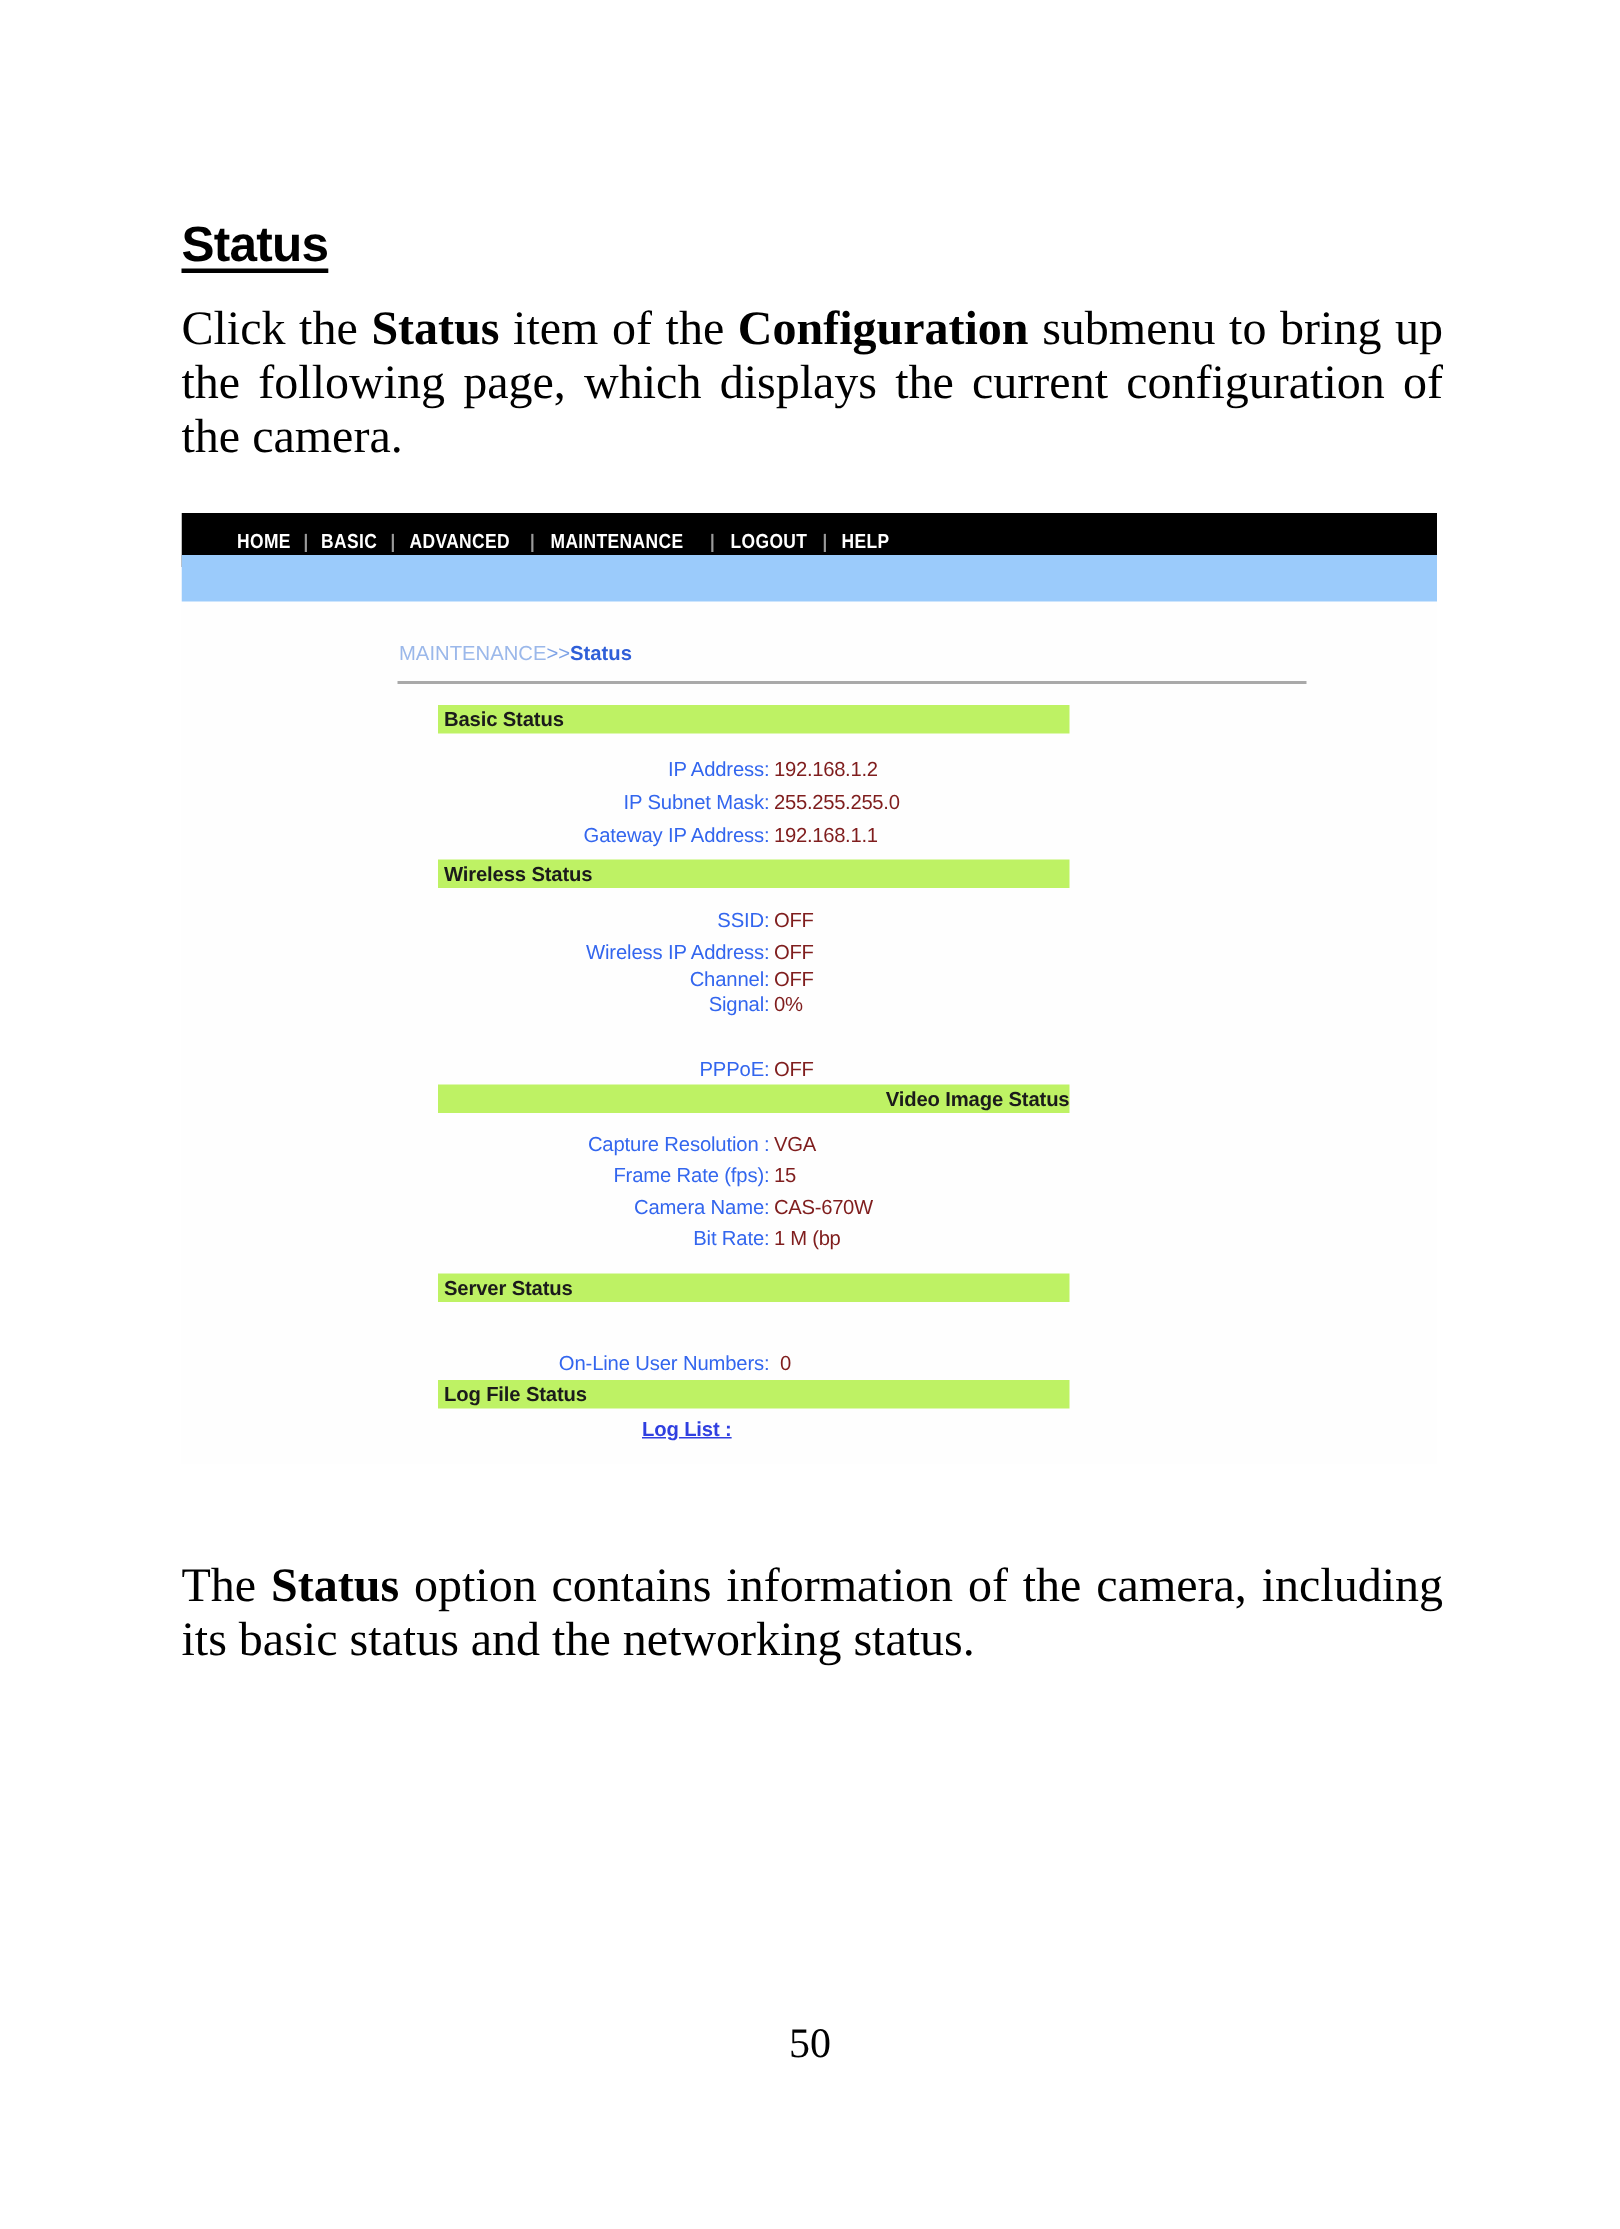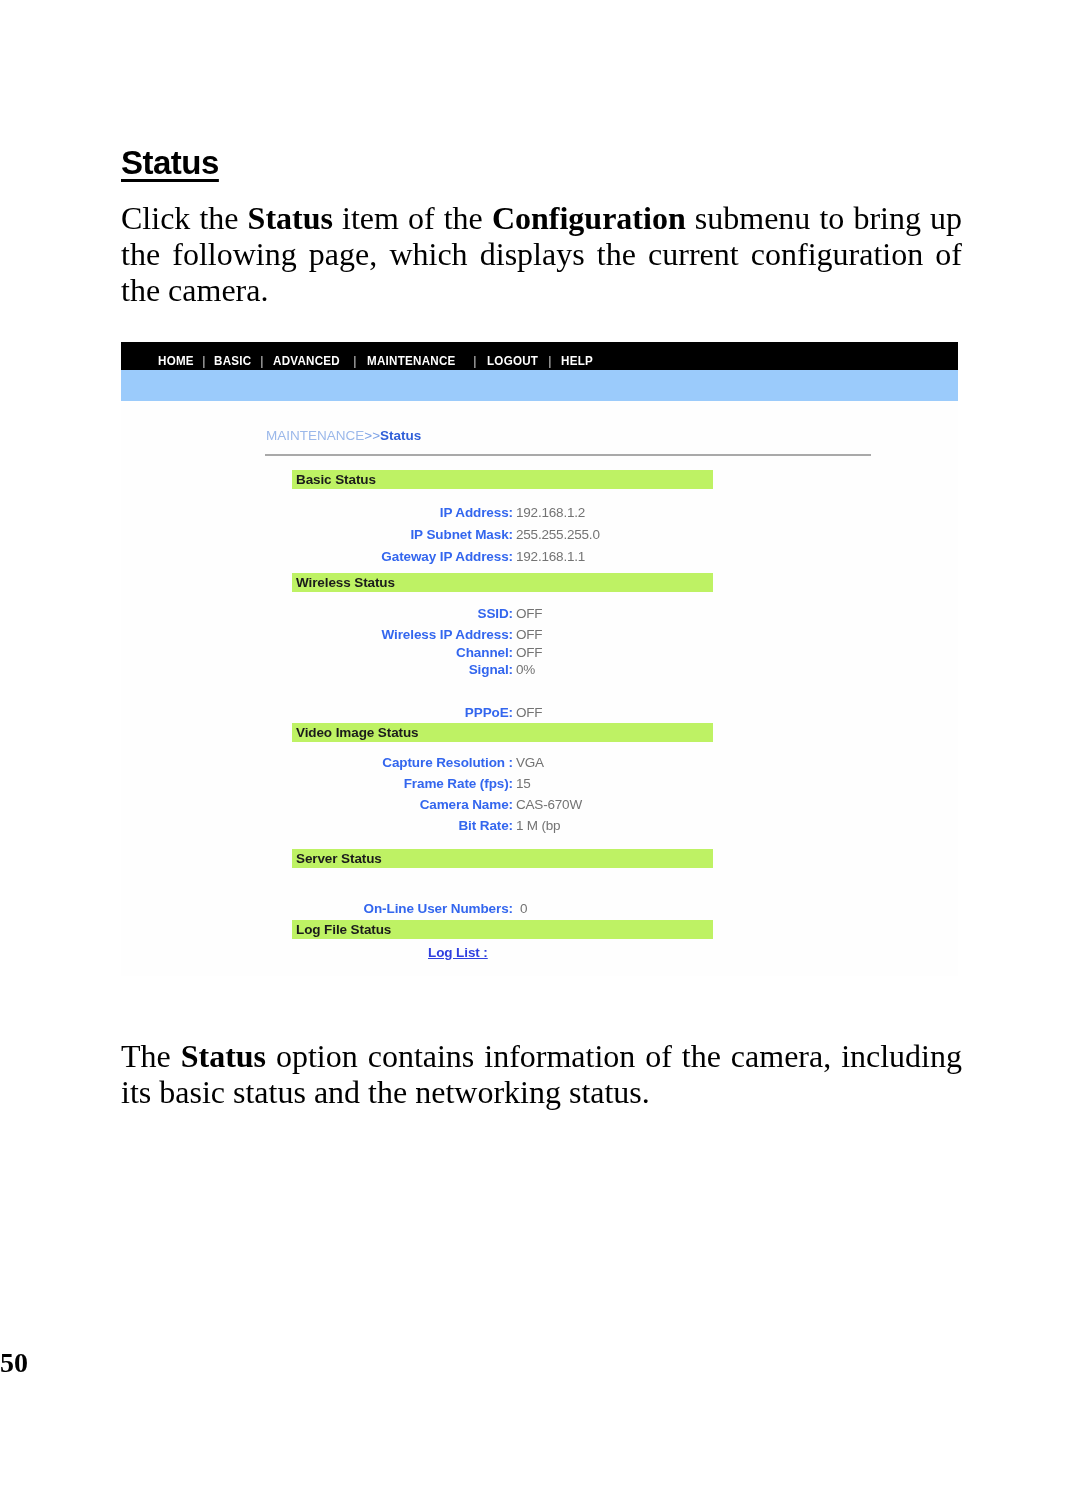--- a/index.html
+++ b/index.html
@@ -52,24 +52,24 @@
     top: 1010px;
     width: 841px;
     margin-top: 28px;
   }
 
   .page-number {
     position: absolute;
     left: 0;
     top: 1347px;
     width: 1080px;
+    text-align: center;
     font-family: "Liberation Serif", serif;
     font-size: 28px;
     color: #000;
-    font-weight: bold;
   }
 
   
   #camera-screenshot {
     position: absolute;
     left: 121px;
     top: 342px;
     width: 837px;
     height: 634px;
     background: #fefefe;
@@ -159,28 +159,28 @@
     height: 21px;
     font-family: "Liberation Sans", sans-serif;
     font-size: 13.5px;
     line-height: 21px;
     white-space: nowrap;
   }
   .status-row .row-label {
     position: absolute;
     right: 200px;
     color: #3366ee;
-    font-weight: bold;
+    font-weight: normal;
     letter-spacing: -0.1px;
     margin-left: 31px;
   }
   .status-row .row-value {
     position: absolute;
     left: 224px;
-    color: #737373;
+    color: #7f1d1d;
     letter-spacing: -0.2px;
   }
   .status-row .row-link {
     position: absolute;
     left: 136px;
     color: #2f3fe0;
     font-weight: bold;
     text-decoration: underline;
     letter-spacing: -0.1px;
   }
@@ -244,21 +244,21 @@
   <div class="status-row" style="top:317px;">
     <span class="row-label">Signal:</span>
     <span class="row-value">0%</span>
   </div>
 
   <div class="status-row" style="top:360px;">
     <span class="row-label">PPPoE:</span>
     <span class="row-value">OFF</span>
   </div>
 
-  <div class="section-header" style="top:381px;">Video Image Status</div>
+  <div class="section-header" style="top:381px;text-align:right;">Video Image Status</div>
   <div class="status-row" style="top:410px;">
     <span class="row-label">Capture Resolution :</span>
     <span class="row-value">VGA</span>
   </div>
   <div class="status-row" style="top:431px;">
     <span class="row-label">Frame Rate (fps):</span>
     <span class="row-value">15</span>
   </div>
   <div class="status-row" style="top:452px;">
     <span class="row-label">Camera Name:</span>

